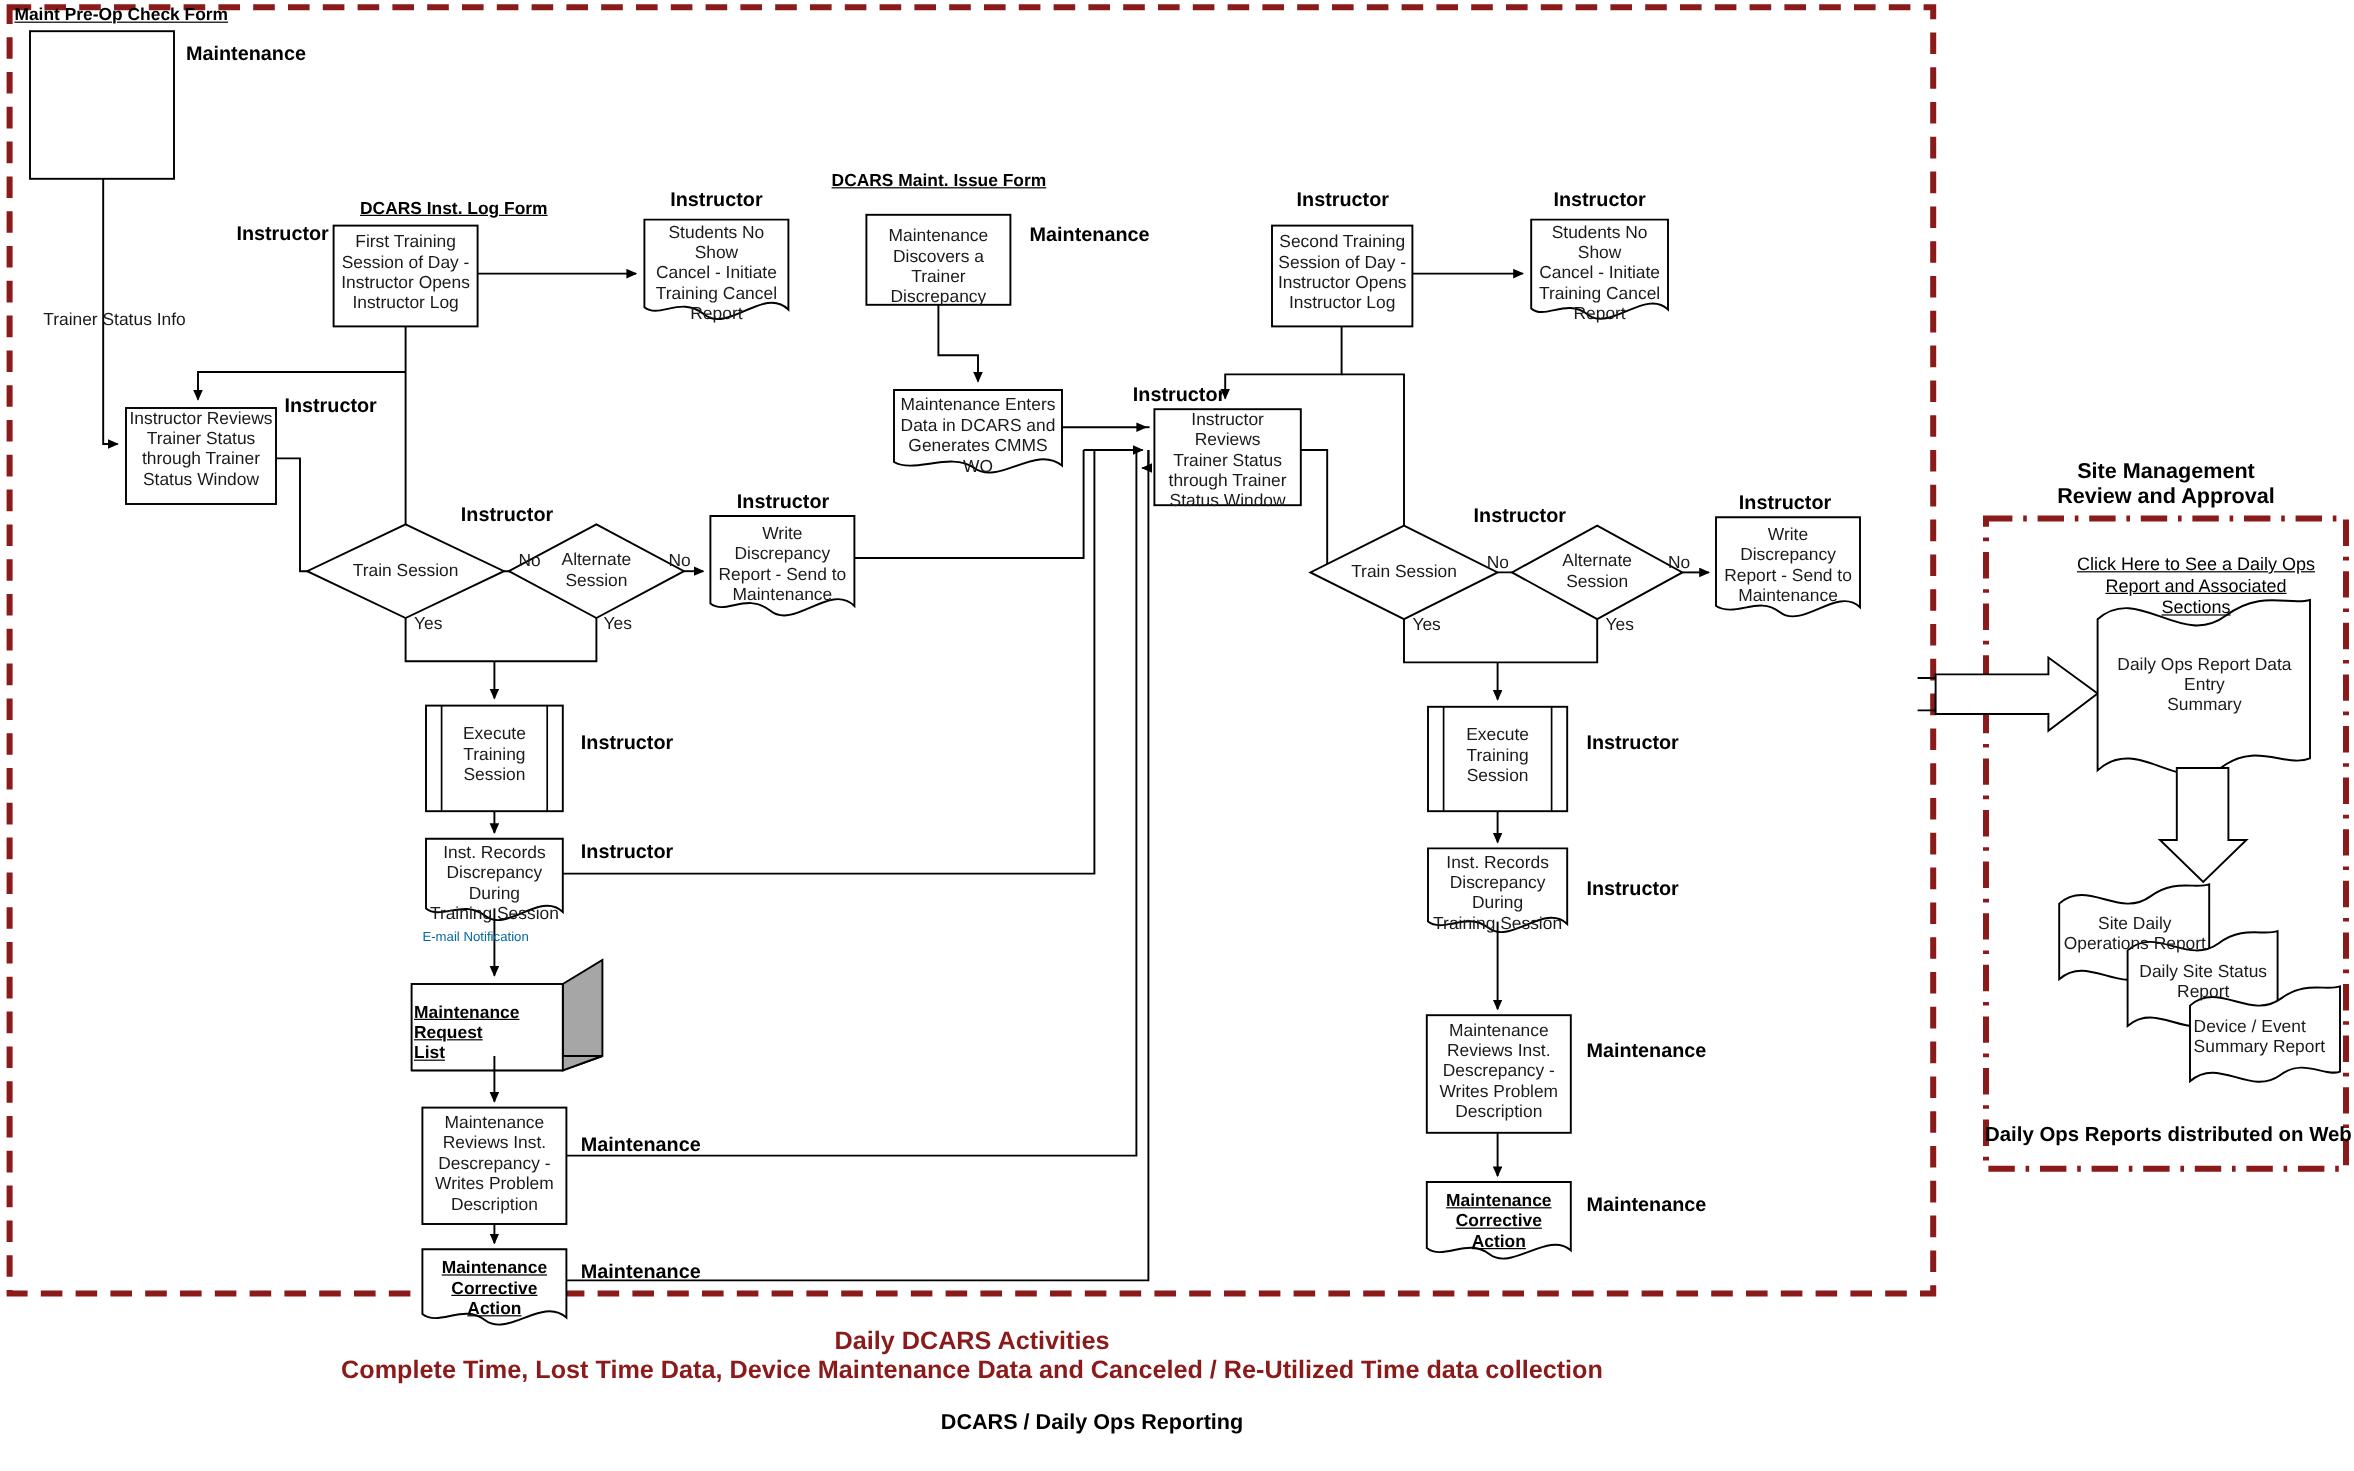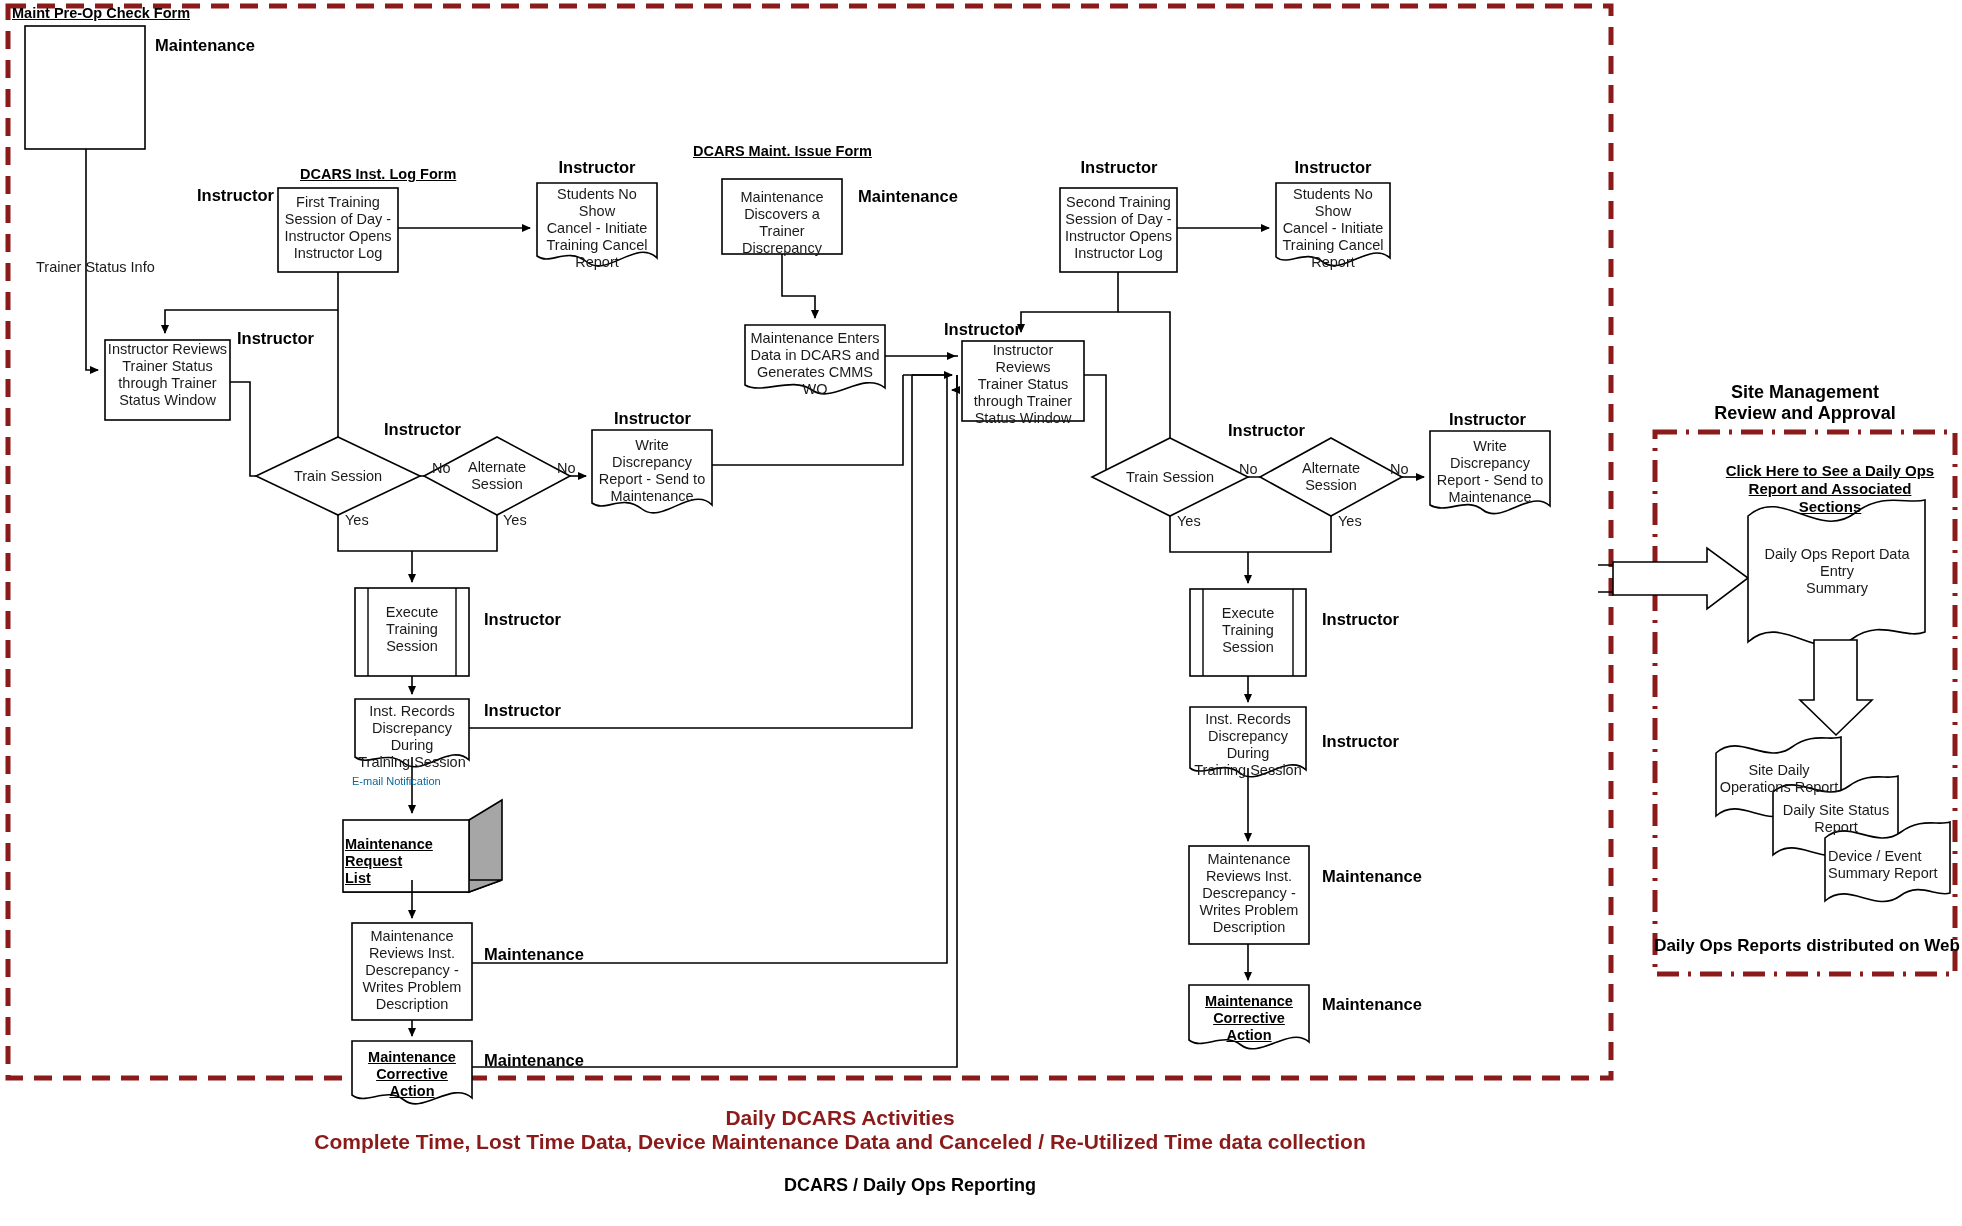--- a/index.html
+++ b/index.html
@@ -1,20 +1,20 @@
 <!DOCTYPE html>
 <html><head>
 <meta charset="utf-8">
 <style>
   html,body{margin:0;padding:0;background:#ffffff;}
   body{width:1962px;height:1226px;font-family:"Liberation Sans",sans-serif;overflow:hidden;}
   #stage{position:relative;width:1962px;height:1226px;}
   svg{position:absolute;left:0;top:0;}
   .link-text{font-size:14.5px;fill:#1414cf;font-weight:bold;text-decoration:underline;}
-  .link-text-big{font-size:15px;fill:#1414cf;font-weight:bold;text-decoration:underline;}
+  .link-text-big{font-size:15px;fill:#1414cf;font-weight:normal;text-decoration:underline;}
   .shape{fill:#ffffff;stroke:#000000;stroke-width:1.6;}
   .shape-thin{fill:none;stroke:#000000;stroke-width:1.4;}
   .conn{stroke:#000000;stroke-width:1.6;fill:none;}
   .blockarrow{fill:#ffffff;stroke:#000000;stroke-width:1.6;}
   .db3d{fill:#a6a6a6;stroke:#000;stroke-width:1.6;}
 </style>
 </head>
 <body>
 
 <div id="stage">
@@ -389,21 +389,21 @@
   <div>Report</div>
 </div>
 
 <div style="position:absolute;left:1828px;top:848px;width:122px;line-height:17px;font-size:14.5px;color:#1a1a1a;">
   <div>Device / Event</div>
   <div>Summary Report</div>
 </div>
 
 <div style="position:absolute;left:1652px;top:936px;width:310px;text-align:center;font-size:17px;font-weight:bold;color:#000;">Daily Ops Reports distributed on Web</div>
 
-<div style="position:absolute;left:0px;top:1106px;width:1620px;text-align:center;line-height:24px;margin-left:30px;">
+<div style="position:absolute;left:0px;top:1106px;width:1620px;text-align:center;line-height:24px;">
   <div class="banner-red-1" style="font-size:21px;font-weight:bold;color:#8b1a1a;">Daily DCARS Activities</div>
   <div class="banner-red-2" style="font-size:21px;font-weight:bold;color:#8b1a1a;">Complete Time, Lost Time Data, Device Maintenance Data and Canceled / Re-Utilized Time data collection</div>
 </div>
 
 <div style="position:absolute;left:0px;top:1173px;width:1820px;text-align:center;line-height:24px;">
   <div style="font-size:18px;font-weight:bold;color:#000000;">DCARS / Daily Ops Reporting</div>
   <div style="font-size:20px;font-weight:bold;color:#000;margin-top:32px;">Data - Process Flow</div>
 </div>
 
 </div>

